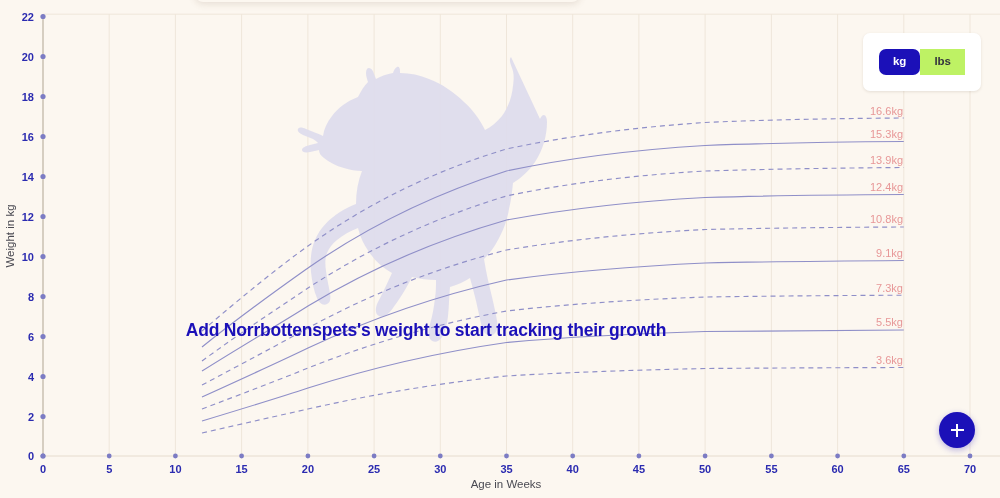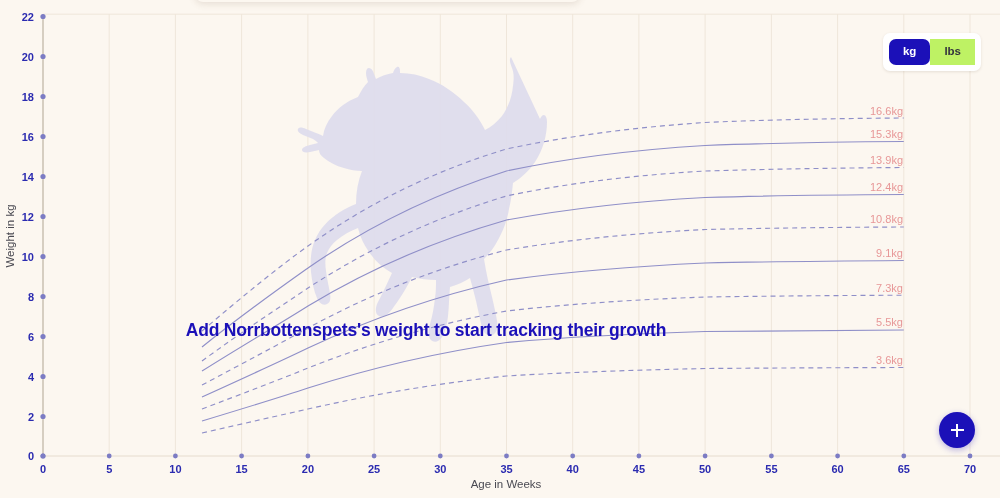--- a/index.html
+++ b/index.html
@@ -67,21 +67,21 @@
   }
 
   
   .unit-toggle {
     position: absolute;
     right: 19px;
     top: 33px;
     display: flex;
     background: #ffffff;
     border-radius: 7px;
-    padding: 6px;
+    padding: 16px;
     box-shadow: 0 1px 3px rgba(80,60,40,0.13);
     overflow: hidden;
   }
   .unit-btn {
     font-family: "Liberation Sans", sans-serif;
     font-size: 11.5px;
     font-weight: bold;
     padding: 7px 14px;
     border: none;
     cursor: pointer;

